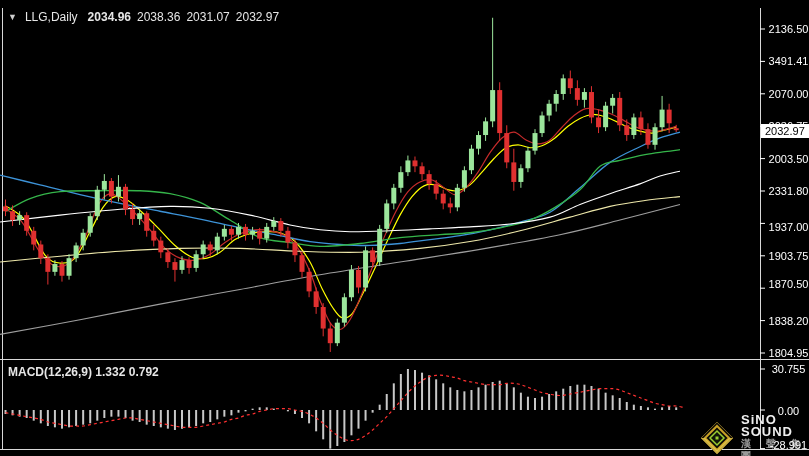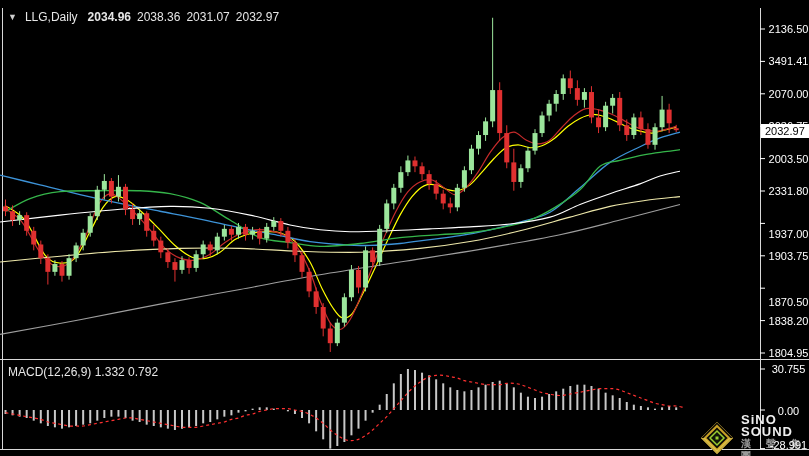--- a/index.html
+++ b/index.html
@@ -7,21 +7,21 @@
           font-family:"Liberation Sans",sans-serif;}
   #chart-svg{position:absolute;left:0;top:0;}
   .hdr{position:absolute;left:8px;top:10px;display:flex;align-items:center;gap:6px;
        color:#e6e6e6;font-size:12px;white-space:nowrap;}
   .hdr .tri{font-size:9px;color:#cfcfcf;margin-right:2px;cursor:default;}
   .hdr .num{margin-left:4px;font-weight:bold;}
   .axis-label{position:absolute;left:768px;width:41px;color:#fff;font-size:11px;
               line-height:12px;text-align:center;white-space:nowrap;}
   .price-tag{position:absolute;left:761px;top:124px;width:48px;height:14px;background:#fff;
              color:#000;font-size:11px;line-height:14px;padding-left:4px;box-sizing:border-box;}
-  .macd-label{position:absolute;left:8px;top:365px;color:#e6e6e6;font-size:12px;}
+  .macd-label{position:absolute;left:8px;top:365px;color:#e6e6e6;font-size:12px;font-weight:bold;}
   .logo{position:absolute;left:700px;top:414px;display:flex;align-items:center;gap:7px;}
   .logo-texts{display:flex;flex-direction:column;line-height:12px;}
   .logo-en{color:#efefef;font-weight:bold;font-size:13px;letter-spacing:1px;}
   .logo-cn{color:#9a9a9a;font-size:10px;letter-spacing:6px;font-weight:bold;}
   .diamond{position:relative;width:34px;height:34px;}
   .diamond svg{display:block;}
   .z2{z-index:2;}
 </style>
 </head>
 <body>
@@ -363,23 +363,23 @@
     <span>2031.07</span>
     <span>2032.97</span>
   </div>
 
   <div class="axis-label" style="top:23px">2136.50</div>
   <div class="axis-label" style="top:55px">3491.41</div>
   <div class="axis-label" style="top:88px">2070.00</div>
   <div class="axis-label" style="top:120px">2036.75</div>
   <div class="axis-label" style="top:153px">2003.50</div>
   <div class="axis-label" style="top:185px">2331.80</div>
-  <div class="axis-label" style="top:228px">1937.00</div>
+  <div class="axis-label" style="top:221px">1937.00</div>
   <div class="axis-label" style="top:250px">1903.75</div>
-  <div class="axis-label" style="top:296px">1870.50</div>
+  <div class="axis-label" style="top:278px">1870.50</div>
   <div class="axis-label" style="top:315px">1838.20</div>
   <div class="axis-label" style="top:347px">1804.95</div>
 
   <div class="price-tag z2">2032.97</div>
 
   <div class="macd-label">MACD(12,26,9) 1.332 0.792</div>
 
   <div class="axis-label z2" style="top:363px">30.755</div>
   <div class="axis-label z2" style="top:405px">0.00</div>
   <div class="axis-label z2" style="top:439px">-28.991</div>

